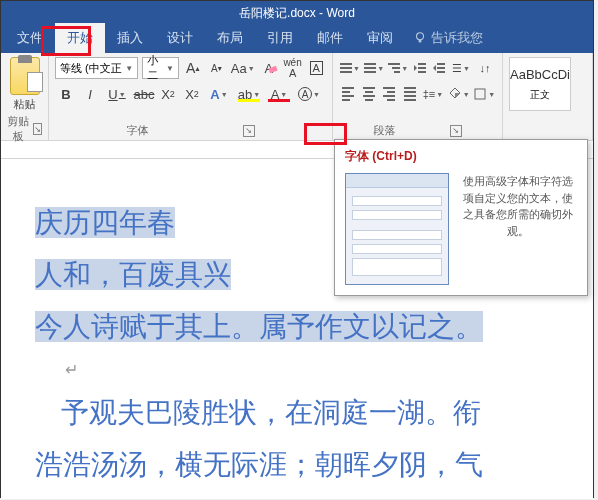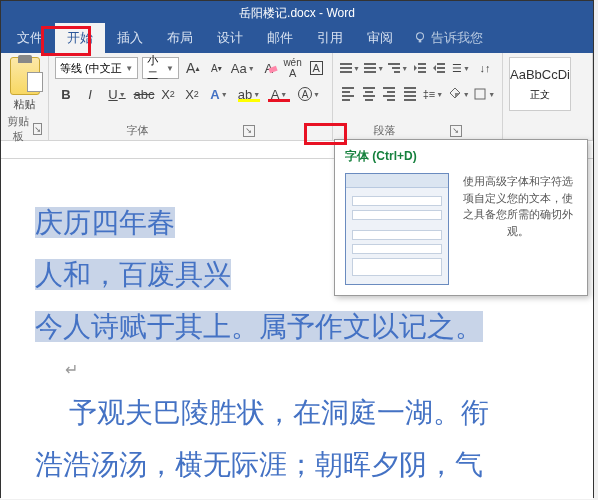--- a/index.html
+++ b/index.html
@@ -39,21 +39,21 @@
 .para-row { display: flex; gap: 2px; }
 .style-box { width: 62px; height: 54px; border: 1px solid #ccc; background: #fff; display: flex; flex-direction: column; align-items: center; justify-content: center; font-size: 10px; }
 .style-preview { font-size: 13px; color: #333; }
 .ruler { height: 18px; background: #fff; border-bottom: 1px solid #d4d4d4; }
 .doc { background: #fff; padding: 18px 0 0 14px; position: relative; height: 340px; overflow: hidden; }
 .page { background: #fff; padding: 20px 0 0 20px; }
 .txt { font-size: 28px; color: #4472c4; font-family: "SimSun", serif; line-height: 1.85; white-space: nowrap; }
 .sel { background: #c8d4e8; }
 .para-mark { color: #999; font-size: 16px; margin: 8px 0 8px 30px; }
 .tooltip { position: absolute; top: 138px; left: 333px; width: 254px; background: #fff; border: 1px solid #9a9a9a; box-shadow: 2px 2px 6px rgba(0,0,0,0.25); padding: 8px 10px 10px 10px; z-index: 20; }
-.tt-title { font-size: 12px; font-weight: bold; color: #15803d; margin-bottom: 8px; }
+.tt-title { font-size: 12px; font-weight: bold; color: #b91c1c; margin-bottom: 8px; }
 .tt-body { display: flex; gap: 10px; text-align: center; }
 .tt-thumb { width: 104px; height: 112px; border: 1px solid #6a8bbf; background: #eef2f8; flex-shrink: 0; position: relative; }
 .tt-thumb-bar { position: absolute; top: 0; left: 0; right: 0; height: 14px; background: #dbe5f1; border-bottom: 1px solid #b8c9e0; }
 .tt-thumb-row { position: absolute; left: 6px; right: 6px; height: 10px; background: #fff; border: 1px solid #c4d0e0; }
 .tt-text { font-size: 11px; color: #555; line-height: 1.5; }
 .highlight-1 { position: absolute; top: 25px; left: 40px; width: 50px; height: 30px; border: 3px solid #e81123; z-index: 30; pointer-events: none; }
 .highlight-2 { position: absolute; top: 122px; left: 303px; width: 43px; height: 22px; border: 3px solid #e81123; z-index: 30; pointer-events: none; }
 .grow-a { font-size: 14px; } .shrink-a { font-size: 10px; }
 .clear-fmt { position: relative; }
 .eraser { position: absolute; top: 10px; left: 10px; width: 8px; height: 5px; background: #f8a; transform: rotate(-20deg); }
@@ -70,24 +70,24 @@
 
 <div class="app">
   <div class="titlebar">
     <span>岳阳楼记.docx - Word</span>
   </div>
 
   <div class="tabs">
     <div class="tab">文件</div>
     <div class="tab active">开始</div>
     <div class="tab">插入</div>
+    <div class="tab">设计</div>
     <div class="tab">布局</div>
-    <div class="tab">设计</div>
+    <div class="tab">引用</div>
     <div class="tab">邮件</div>
-    <div class="tab">引用</div>
     <div class="tab">审阅</div>
     <div class="tell-me">
       <svg class="bulb" viewBox="0 0 16 16">
           <circle cx="8" cy="6" r="4" fill="none" stroke="#b8c9e0" stroke-width="1.2"></circle>
           <rect x="6.5" y="10" width="3" height="3" fill="#b8c9e0"></rect>
         </svg>
       <span>告诉我您</span>
     </div>
   </div>
 
@@ -301,21 +301,21 @@
   </div>
 
   <div class="ruler"></div>
 
   <div class="doc">
     <div class="page">
       <div class="txt"><span class="sel">庆历四年春</span><span style="display:inline-block;width:260px"></span><span class="sel">邵</span></div>
       <div class="txt"><span class="sel">人和，百废具兴</span><span style="display:inline-block;width:260px"></span><span class="sel">增</span></div>
       <div class="txt"><span class="sel">今人诗赋于其上。属予作文以记之。</span></div>
       <div class="para-mark">↵</div>
-      <div class="txt" style="margin-left:34px">予观夫巴陵胜状，在洞庭一湖。衔</div>
+      <div class="txt" style="margin-left:26px">予观夫巴陵胜状，在洞庭一湖。衔</div>
       <div class="txt">浩浩汤汤，横无际涯；朝晖夕阴，气</div>
     </div>
   </div>
 
   <div class="tooltip">
     <div class="tt-title">字体 (Ctrl+D)</div>
     <div class="tt-body">
       <div class="tt-thumb">
         <div class="tt-thumb-bar"></div>
         <div class="tt-thumb-row" style="top:22px"></div>

